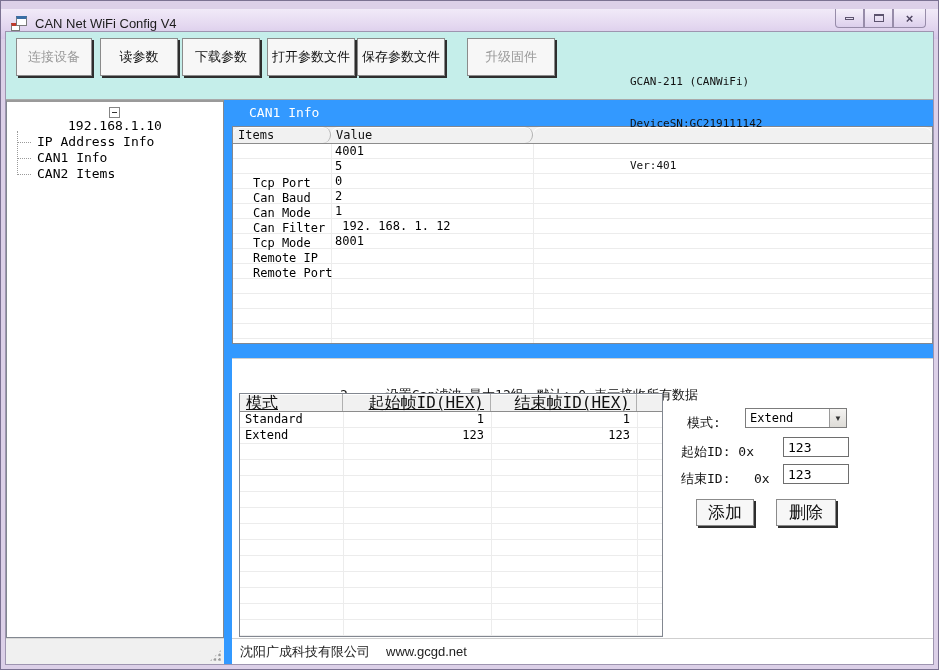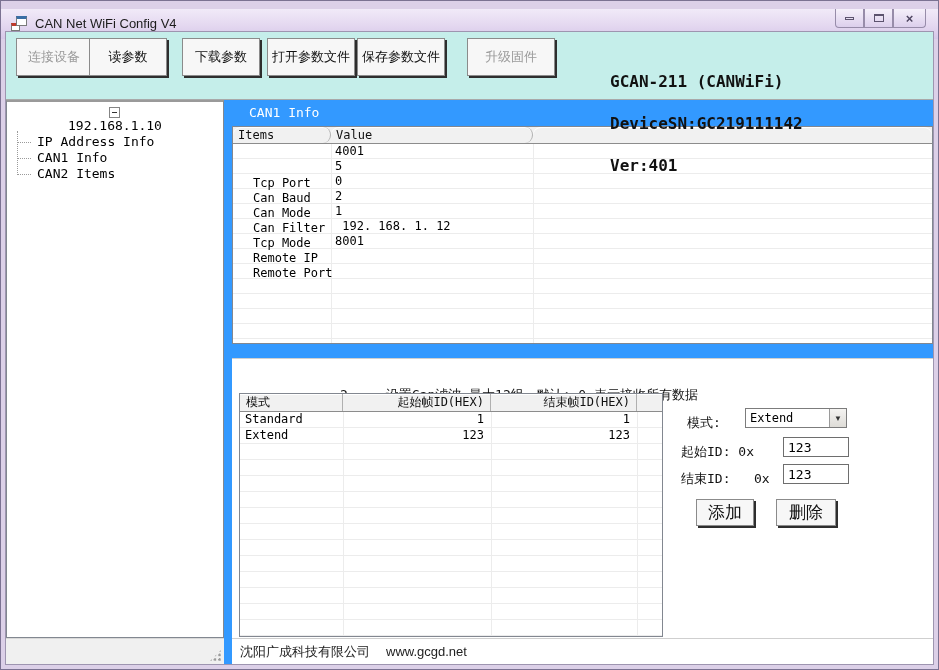--- a/index.html
+++ b/index.html
@@ -34,22 +34,22 @@
            border:1px solid #9e95b0; }
 
   
   .toolbar{ position:relative; height:68px; background:#c5eeea;
             border-bottom:1px solid #a9a9a9; flex:0 0 auto; }
   .btn3d{ position:absolute; top:6px; height:38px; background:#f7f7f7;
           border:1px solid #8b8b8b; box-shadow:2px 2px 0 0 #2e2e2e;
           display:flex; align-items:center; justify-content:center;
           font-size:13px; color:#111; cursor:default; }
   .btn3d.disabled{ color:#9b9b9b; }
-  .device-info{ position:absolute; left:604px; top:15px; font-size:16px;
-                color:#111; line-height:14px; white-space:pre;font-weight:bold; }
+  .device-info{ position:absolute; left:624px; top:15px; font-size:11px;
+                color:#111; line-height:14px; white-space:pre; }
 
   
   .content{ flex:1 1 auto; display:flex; min-height:0; }
 
   .tree-panel{ width:218px; flex:0 0 auto; background:#fff;
                border:1px solid #828790; border-top:2px solid #9a9a9a; padding:5px 2px; }
   .tree-root{ display:flex; align-items:center; font-size:13px; line-height:16px;flex-direction:column; }
   .box-minus{ width:11px; height:11px; border:1px solid #848484; background:#fff;
               position:relative; margin:0 5px 0 3px; flex:0 0 auto; }
   .box-minus::after{ content:""; position:absolute; left:2px; right:2px; top:4px;
@@ -88,22 +88,22 @@
   .filter-panel{ flex:1 1 auto; background:#fff; position:relative;
                  border-top:1px solid #d0d0d0; }
   .filter-hint{ position:absolute; left:14px; top:12px; font-size:13px;
                 color:#111; white-space:pre; }
   .filter-hint .no{ margin-right:38px; }
   .filter-table{ position:absolute; left:7px; top:34px; width:424px; height:244px;
                  border:1px solid #828790; display:flex; flex-direction:column;
                  background:#fff; }
   .ft-head{ display:flex; height:18px; flex:0 0 auto; background:#f1f1f1;
             border-bottom:1px solid #8c8c8c; }
-  .ft-h{ font-size:12px; line-height:17px; padding:0 6px; color:#111;
-         border-right:1px solid #b0b0b0; box-shadow:inset 0 1px 0 #fff; }
+  .ft-h{ font-size:16px; line-height:17px; padding:0 6px; color:#111;
+         border-right:1px solid #b0b0b0; box-shadow:inset 0 1px 0 #fff;text-decoration:underline; }
   .ft-h.c1{ width:103px; text-align:left; }
   .ft-h.c2{ width:148px; text-align:right; }
   .ft-h.c3{ width:146px; text-align:right; }
   .ft-h.c4{ flex:1; border-right:none; }
   .ft-body{ flex:1; background:
       linear-gradient(#ececec,#ececec) 103px 0/1px 100% no-repeat,
       linear-gradient(#ececec,#ececec) 251px 0/1px 100% no-repeat,
       linear-gradient(#ececec,#ececec) 397px 0/1px 100% no-repeat,
       repeating-linear-gradient(to bottom,#fff 0 15px,#ececec 15px 16px); }
   .ft-row{ display:flex; height:16px; font-size:12px; line-height:15px; }
@@ -161,21 +161,21 @@
       <div class="winbtn last">
         <span class="glyph-close">×</span>
       </div>
     </div>
   </div>
 
   <div class="client">
 
     <div class="toolbar mono">
       <div class="btn3d disabled" style="left:10px;width:76px;">连接设备</div>
-      <div class="btn3d" style="left:83px;width:78px;">读参数</div>
+      <div class="btn3d" style="left:94px;width:78px;">读参数</div>
       <div class="btn3d" style="left:176px;width:78px;text-align:center;">下载参数</div>
       <div class="btn3d" style="left:261px;width:88px;">打开参数文件</div>
       <div class="btn3d" style="left:351px;width:88px;">保存参数文件</div>
       <div class="btn3d disabled" style="left:461px;width:88px;">升级固件</div>
       <div class="device-info">
         <div>GCAN-211 (CANWiFi)</div>
         <div>DeviceSN:GC219111142</div>
         <div>Ver:401</div>
       </div>
     </div>

